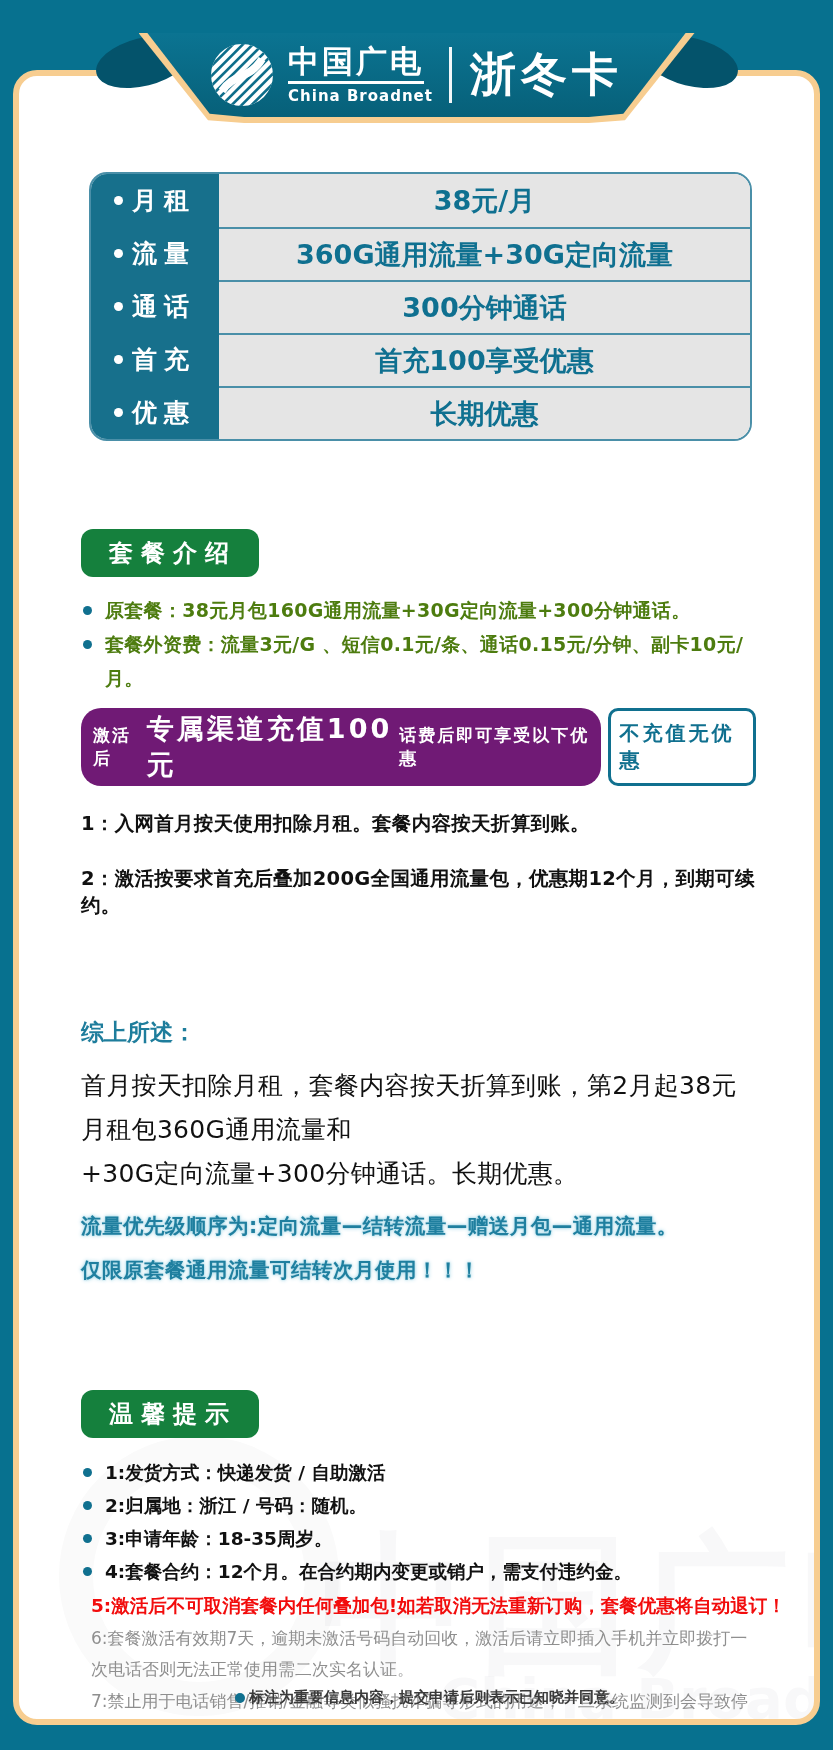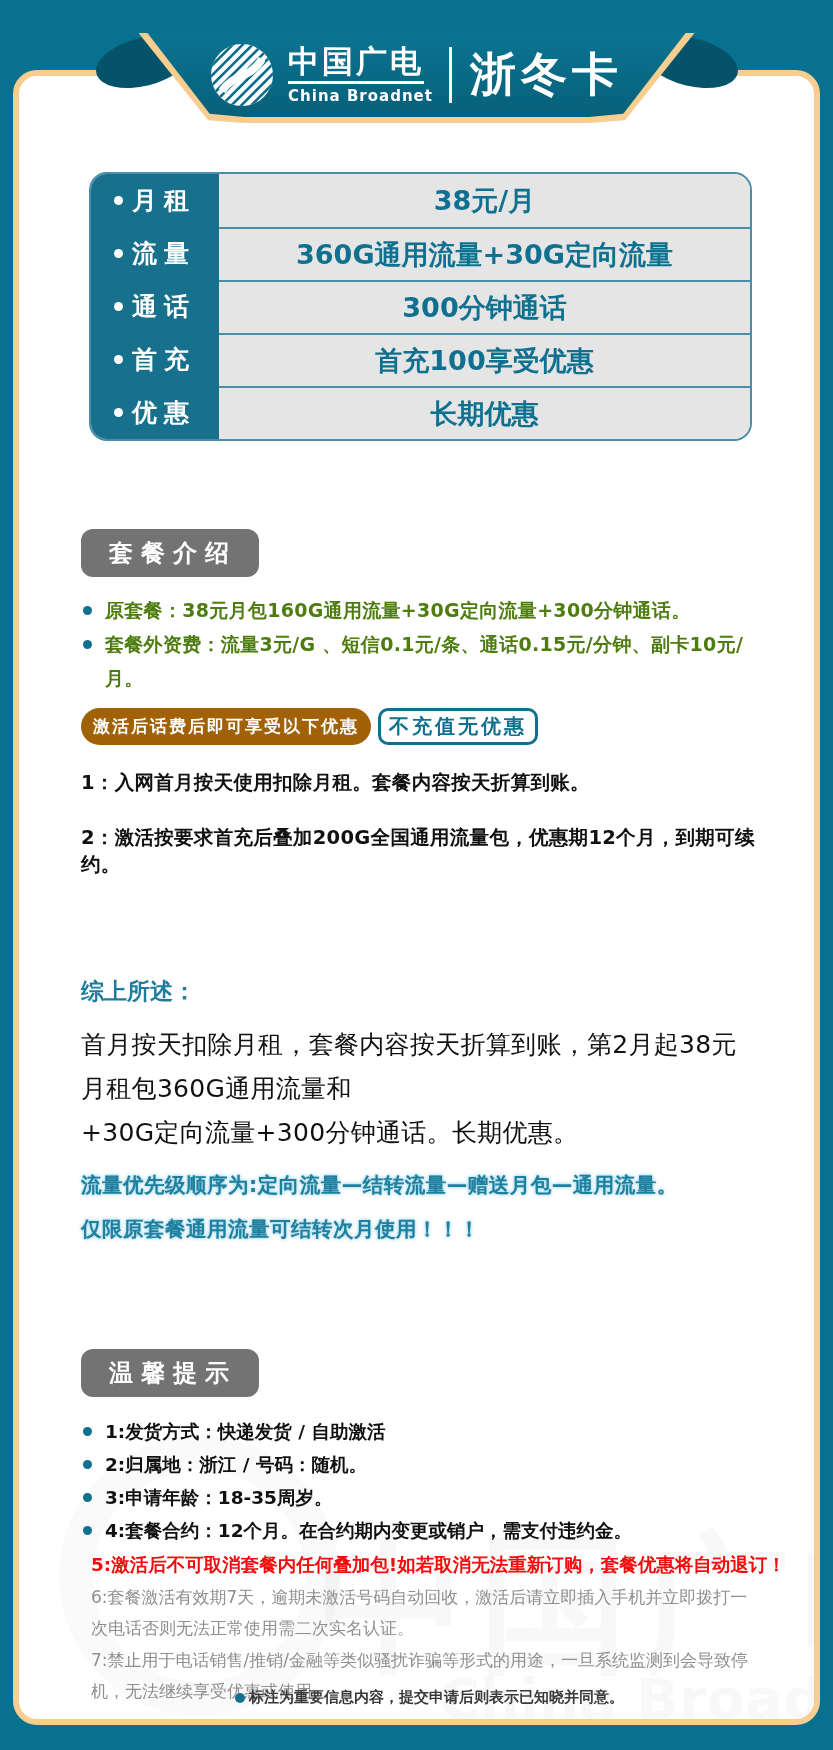--- a/index.html
+++ b/index.html
@@ -50,36 +50,36 @@
                 overflow:hidden; display:grid; grid-template-columns:128px 1fr; }
   .plan-label { background:#17708C; color:#fff; min-height:53px; display:flex;
                 align-items:center; justify-content:center; gap:9px;
                 font-size:25px; font-weight:700; letter-spacing:7px; }
   .plan-label .dot { width:9px; height:9px; border-radius:50%; background:#fff; flex:0 0 auto; }
   .plan-value { background:#e5e5e5; min-height:53px; display:flex; align-items:center;
                 justify-content:center; color:#0F7090; font-size:27px; font-weight:800; }
   .plan-value.sep { border-top:2px solid #4A8FA8; }
 
   
-  .section-badge { display:inline-block; background:#737373; color:#fff;
+  .section-badge { display:inline-block; background:#15803d; color:#fff;
                    font-size:24px; font-weight:800; letter-spacing:8px;
                    padding:8px 22px 8px 28px; border-radius:12px; }
   .badge-intro { margin-top:88px; }
   .badge-tips  { margin-top:98px; }
 
   
   .bullet-list { list-style:none; margin-top:16px; }
   .bullet-list li { position:relative; padding-left:24px; color:#4d7c0f;
                     font-size:19px; font-weight:700; line-height:34px; letter-spacing:0.3px; }
   .bullet-list li .b-dot { position:absolute; left:2px; top:13px; width:9px; height:9px;
                            border-radius:50%; background:#10708F; }
 
   
   .banner { display:flex; align-items:stretch; gap:7px; margin-top:13px; }
-  .banner-main { background:#a16207; color:#fff; border-radius:20px; padding:3px 12px;
+  .banner-main { background:#701a75; color:#fff; border-radius:20px; padding:3px 12px;
                  display:flex; align-items:center; }
   .banner-prefix, .banner-suffix { font-size:17px; font-weight:800; letter-spacing:2px; }
   .banner-highlight { font-size:27px; font-weight:800; letter-spacing:3px; margin:0 2px; }
   .banner-tag { background:#fff; border:3px solid #10708F; border-radius:10px; color:#10708F;
                 font-size:20px; font-weight:800; letter-spacing:3px; padding:2px 8px;
                 display:flex; align-items:center; }
 
   .intro-item { color:#111; font-size:19.5px; font-weight:700; letter-spacing:0.3px; }
   .intro-item.first { margin-top:24px; }
   .intro-item.second { margin-top:28px; }
@@ -160,20 +160,21 @@
       <div class="section-badge badge-intro">套餐介绍</div>
 
       <ul class="bullet-list">
         <li><span class="b-dot"></span><span>原套餐：38元月包160G通用流量+30G定向流量+300分钟通话。</span></li>
         <li><span class="b-dot"></span><span>套餐外资费：流量3元/G 、短信0.1元/条、通话0.15元/分钟、副卡10元/月。</span></li>
       </ul>
 
       <div class="banner">
         <div class="banner-main">
           <span class="banner-prefix">激活后</span>
+          <span class="banner-highlight">专属渠道充值100元</span>
           <span class="banner-suffix">话费后即可享受以下优惠</span>
         </div>
         <div class="banner-tag">不充值无优惠</div>
       </div>
 
       <div class="intro-item first">1：入网首月按天使用扣除月租。套餐内容按天折算到账。</div>
       <div class="intro-item second">2：激活按要求首充后叠加200G全国通用流量包，优惠期12个月，到期可续约。</div>
 
       
       <div class="summary-title">综上所述：</div>

